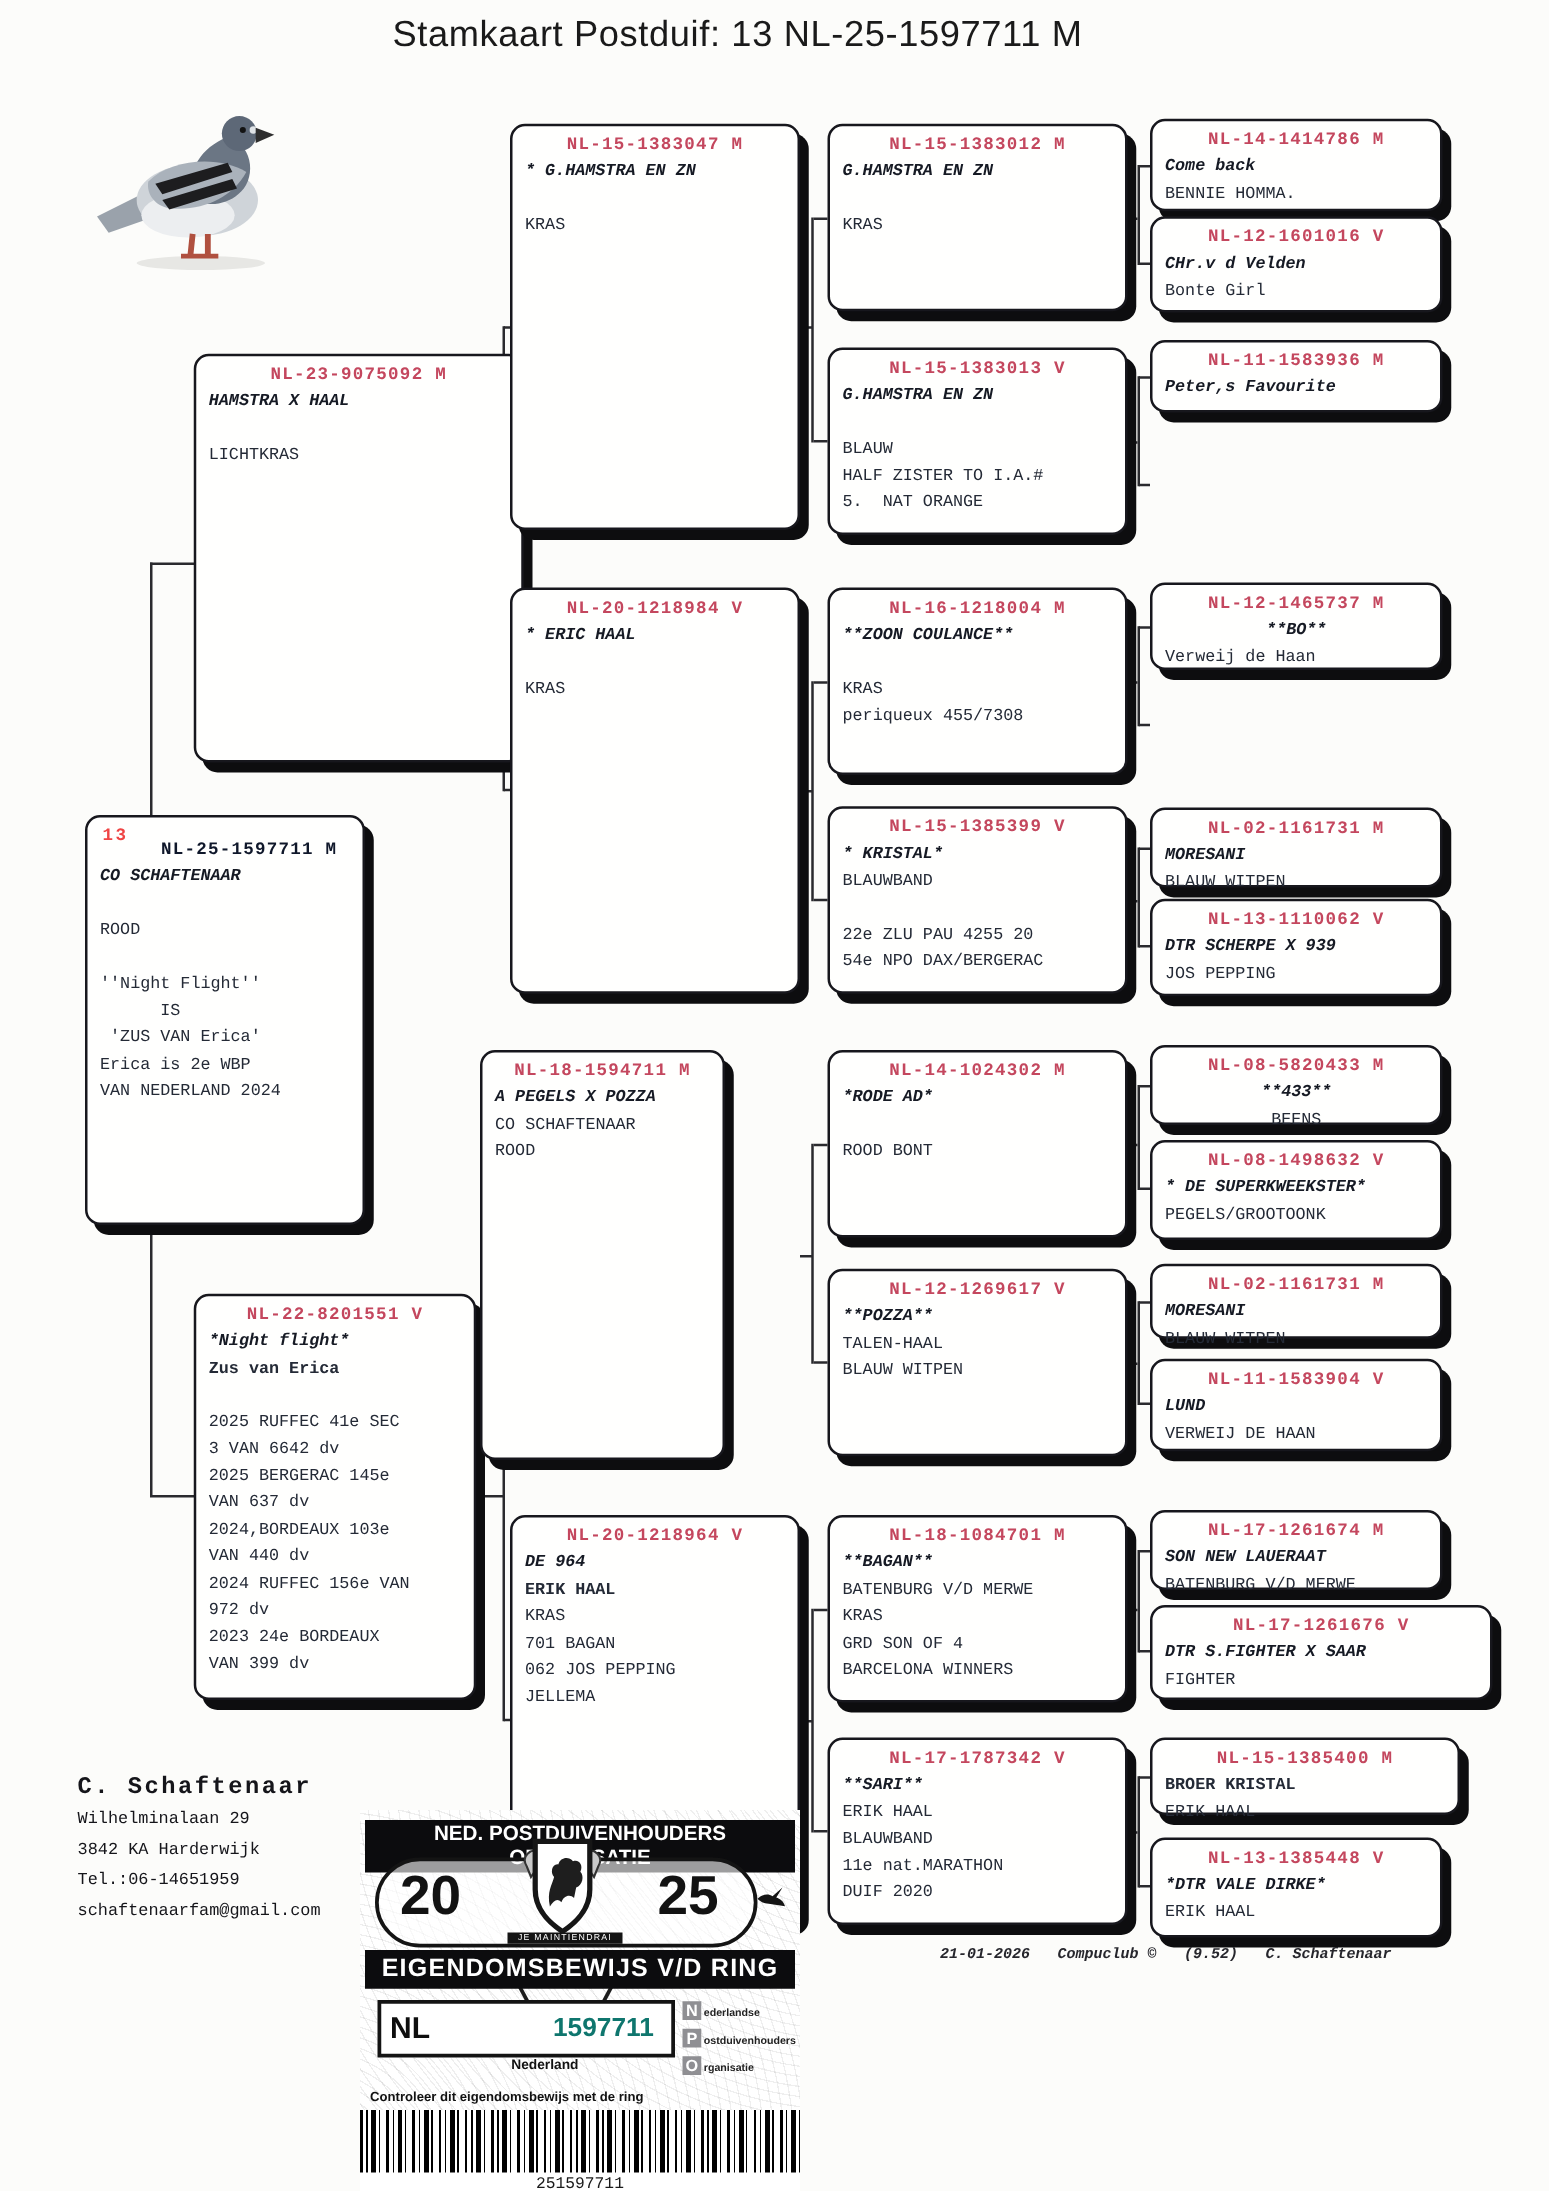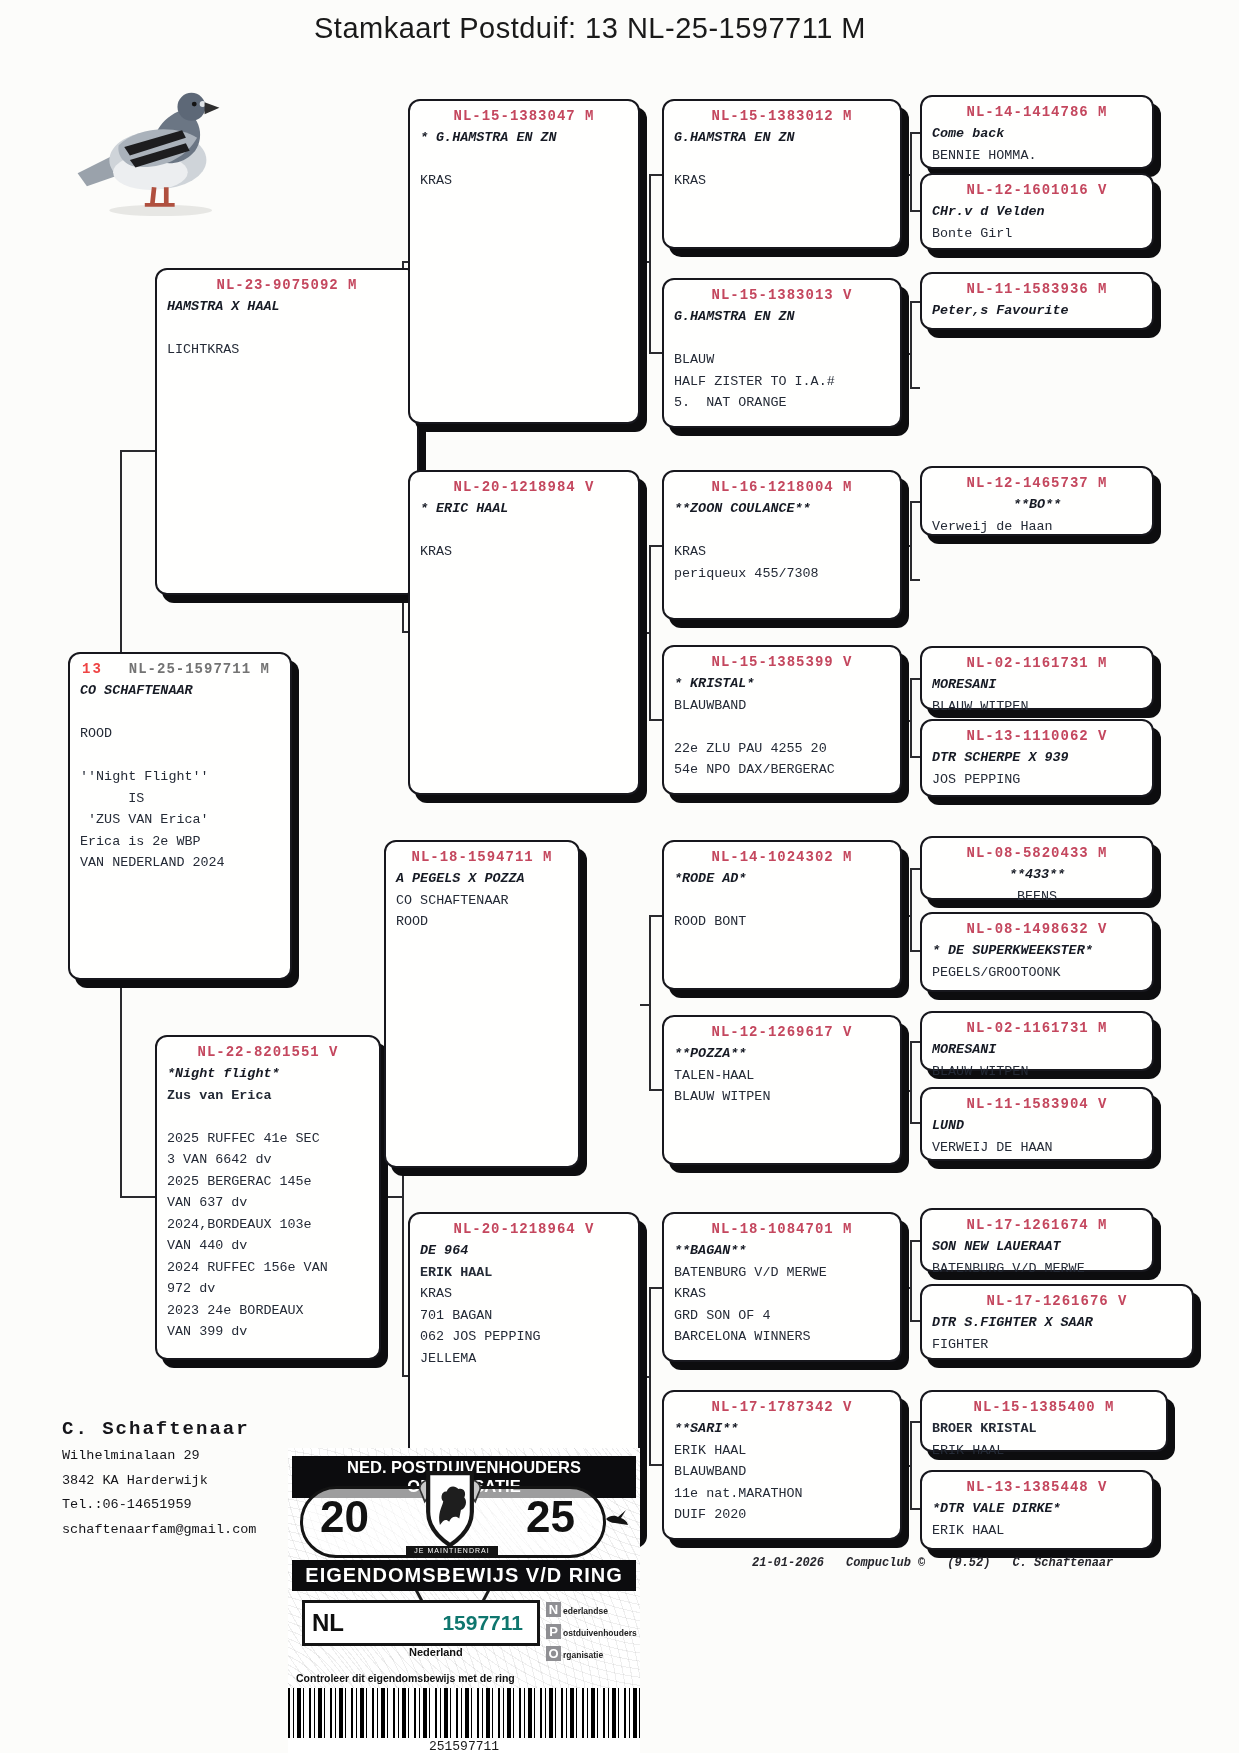--- a/index.html
+++ b/index.html
@@ -7,21 +7,21 @@
         font-family:"Liberation Mono",monospace;overflow:hidden;}
   .title{position:absolute;left:0;top:12px;width:1180px;text-align:center;
          font-family:"Liberation Sans",sans-serif;font-size:29px;color:#1a1a1a;letter-spacing:.5px;}
   
   .box{position:absolute;background:#fffffe;border:2px solid #17171d;border-radius:12px;
        box-shadow:7px 8px 0 #0d0d0f;padding:5px 10px 4px;box-sizing:border-box;}
   .ring{text-align:center;font-weight:bold;font-size:14px;color:#c4475e;letter-spacing:1px;
         white-space:pre;line-height:21px;}
   .ring-row{display:flex;gap:26px;font-weight:bold;font-size:14px;line-height:21px;padding-left:2px;}
   .ring-row .num{color:#ef4444;letter-spacing:2px;}
-  .ring-row .rn{color:#737373;letter-spacing:1px;}
+  .ring-row .rn{color:#0f172a;letter-spacing:1px;margin-top:11px;}
   .ln{min-height:21.5px;line-height:21.5px;font-size:13.4px;color:#242a36;white-space:pre;}
   .name{font-weight:bold;font-style:italic;color:#161a24;}
   .bold{font-weight:bold;}
   .ctr{text-align:center;}
   
   .cn{position:absolute;background:#2a2a2e;}
   
   .owner{position:absolute;left:62px;top:1414px;color:#15151a;}
   .owner .oname{font-size:19px;font-weight:bold;letter-spacing:2px;line-height:30px;}
   .owner .oln{font-size:13.5px;line-height:24.5px;white-space:pre;}
@@ -164,21 +164,21 @@
     <div class="ln"></div>
     <div class="ln">ROOD</div>
     <div class="ln"></div>
     <div class="ln">''Night Flight''</div>
     <div class="ln">      IS</div>
     <div class="ln"> 'ZUS VAN Erica'</div>
     <div class="ln">Erica is 2e WBP</div>
     <div class="ln">VAN NEDERLAND 2024</div>
   </div>
 
-  <div class="box" style="left:155px;top:268px;width:264px;height:327px">
+  <div class="box" style="left:155px;top:283px;width:264px;height:327px">
     <div class="ring">NL-23-9075092 M</div>
     <div class="ln name">HAMSTRA X HAAL</div>
     <div class="ln"></div>
     <div class="ln">LICHTKRAS</div>
   </div>
 
   <div class="box" style="left:155px;top:1035px;width:226px;height:325px">
     <div class="ring">NL-22-8201551 V</div>
     <div class="ln name">*Night flight*</div>
     <div class="ln bold">Zus van Erica</div>

